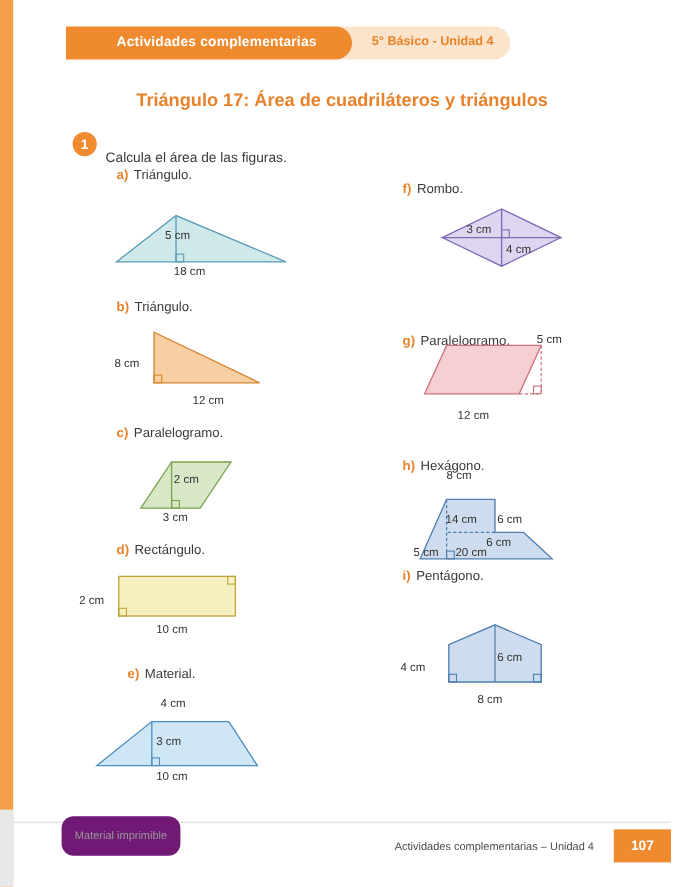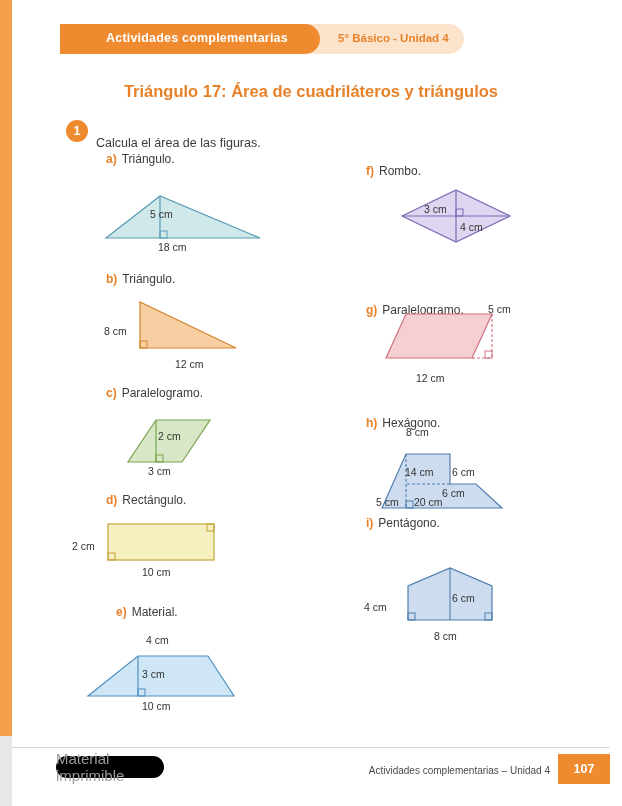--- a/index.html
+++ b/index.html
@@ -80,27 +80,27 @@
     white-space:nowrap;
   }
   .figure{position:absolute;}
   
   .footer-line{
     position:absolute;left:12px;bottom:58px;width:598px;height:1px;
     background:#d9d9d9;
   }
   .material-pill{
     position:absolute;left:56px;bottom:28px;
-    width:108px;height:22px;border-radius:11px;
-    background:#000000;
+    width:108px;height:36px;border-radius:11px;
+    background:#701a75;
     display:flex;align-items:center;justify-content:center;
-    color:#9a9a9a;font-size:15px;
+    color:#9a9a9a;font-size:10px;
   }
   .footer-right{
-    position:absolute;right:72px;bottom:30px;
+    position:absolute;right:82px;bottom:30px;
     font-size:10px;color:#4a4a4a;
   }
   .page-num{
     position:absolute;right:12px;bottom:22px;
     width:52px;height:30px;background:#f08a2e;
     color:#fff;font-size:12.5px;font-weight:bold;
     display:flex;align-items:center;justify-content:center;
   }
 </style>
 </head>

